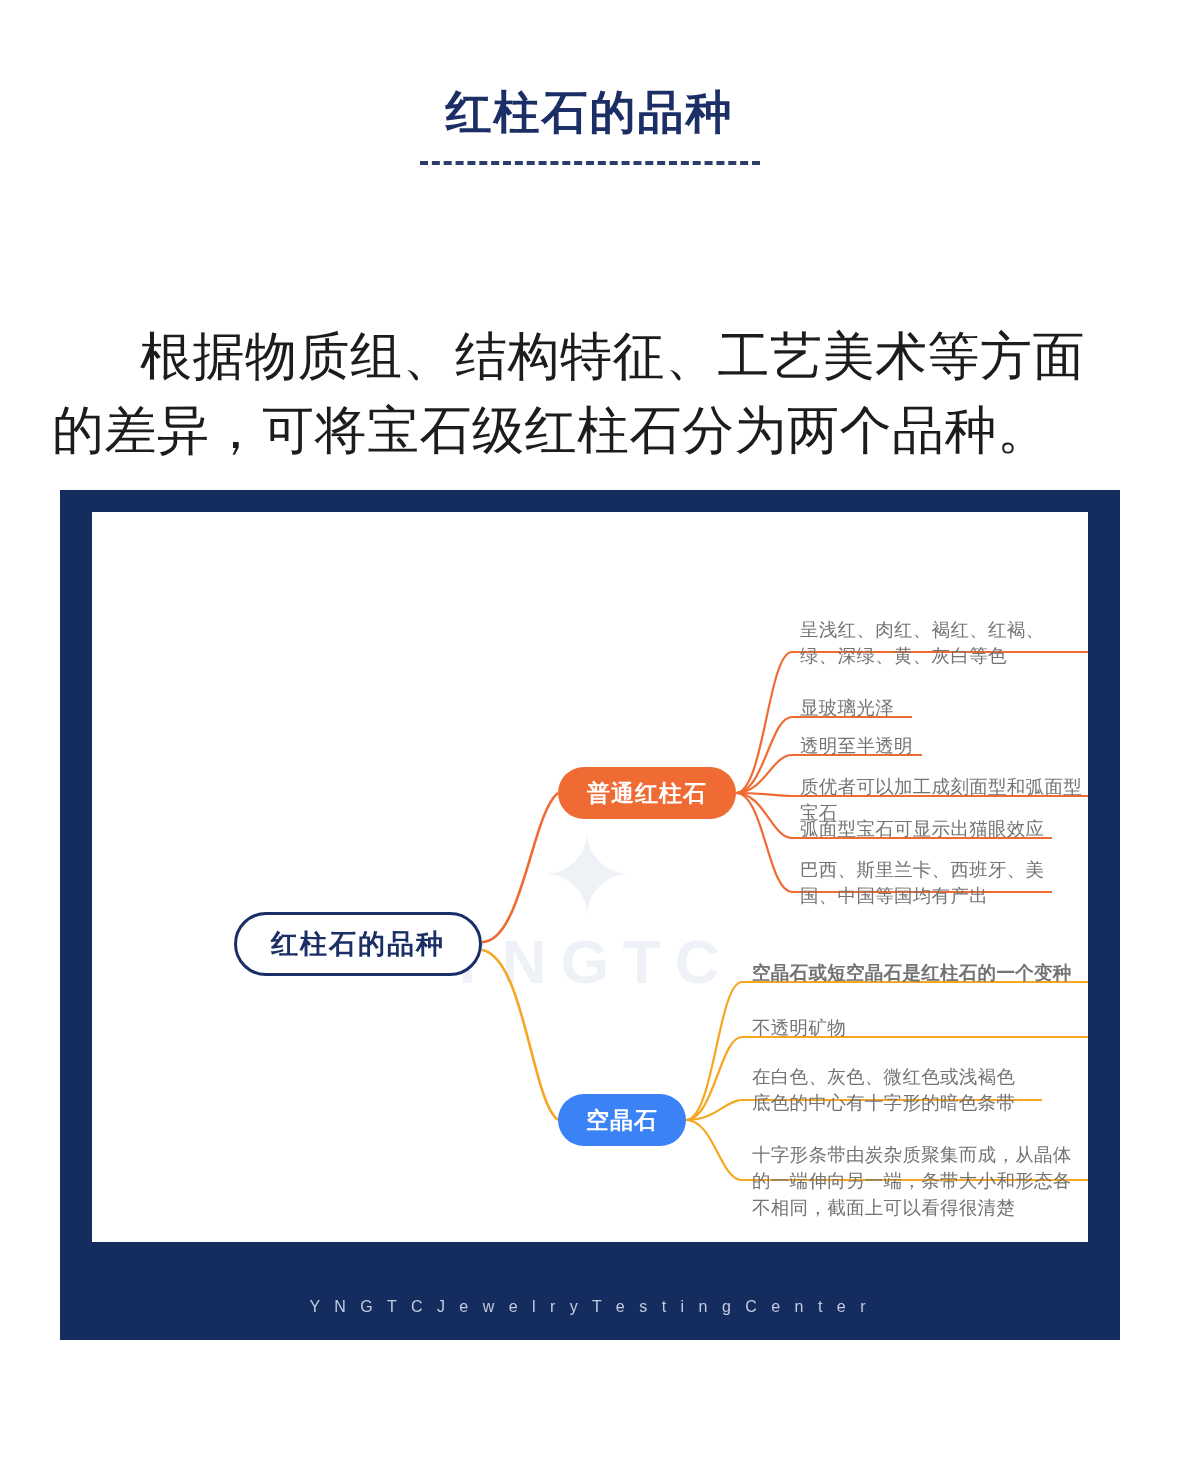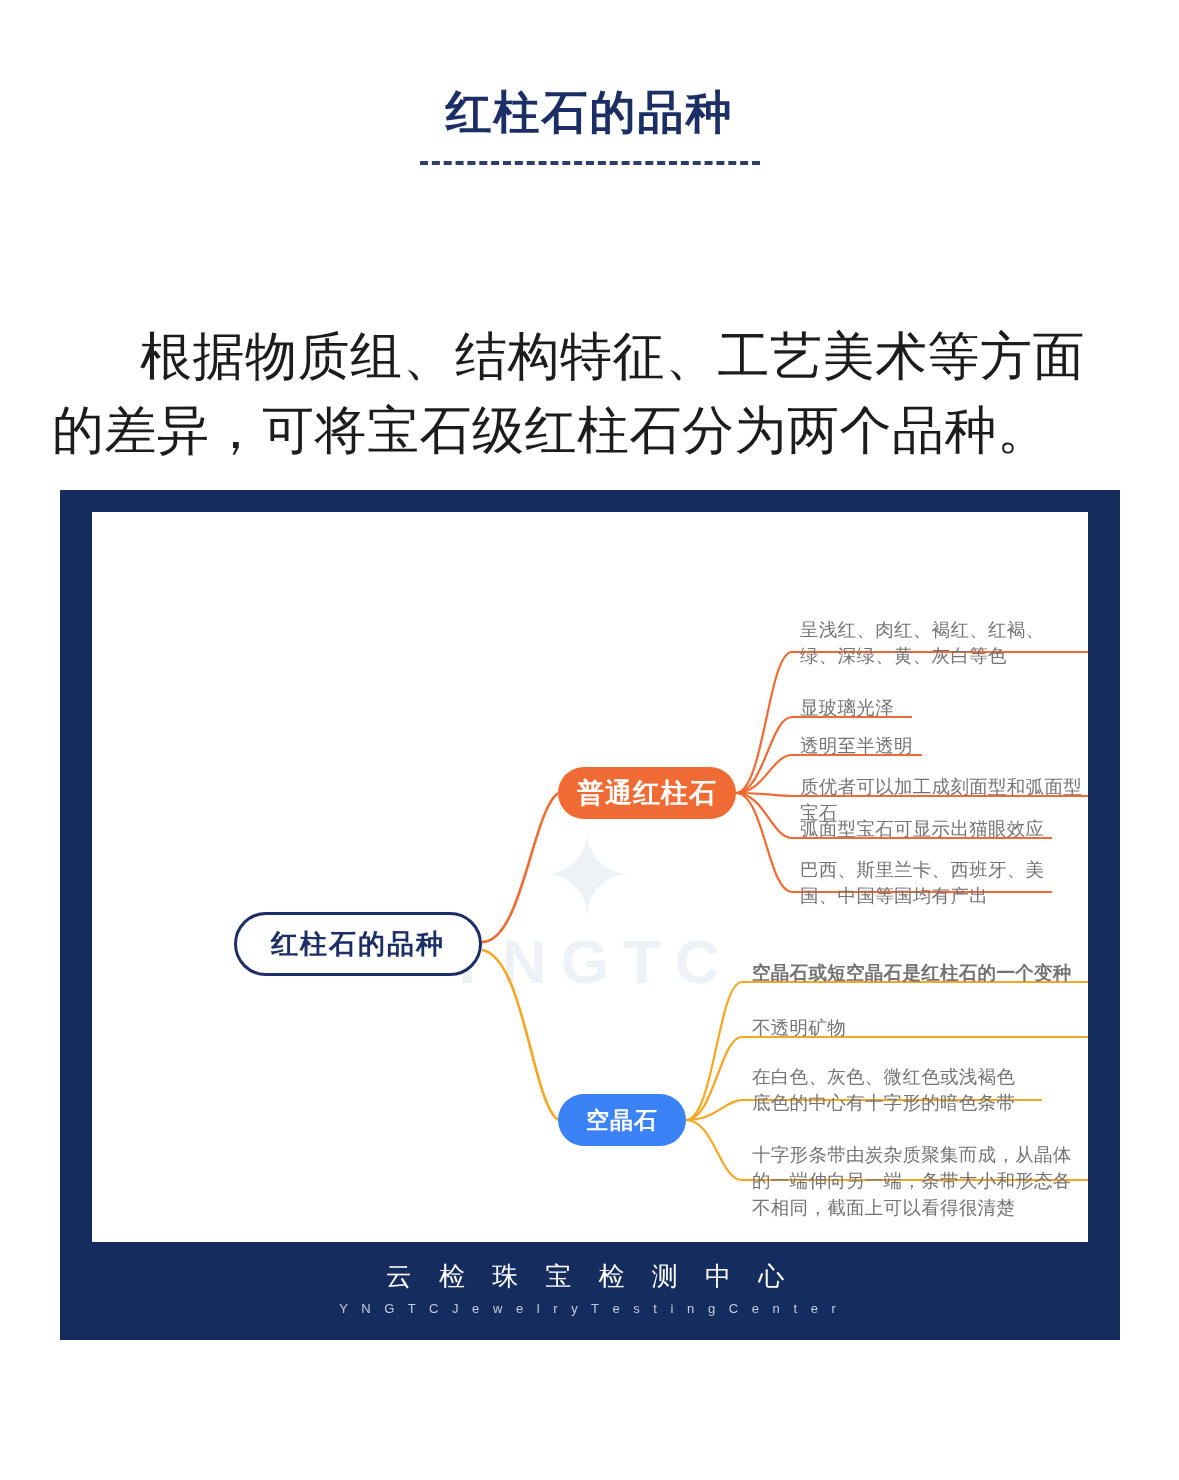--- a/index.html
+++ b/index.html
@@ -128,21 +128,21 @@
     background: #fff;
   }
   .node-branch1 {
     left: 466px;
     top: 255px;
     width: 178px;
     height: 52px;
     border-radius: 26px;
     background: #ef6b33;
     color: #ffffff;
-    font-size: 27px;
+    font-size: 23px;
     letter-spacing: 1px;
   }
   .node-branch2 {
     left: 466px;
     top: 582px;
     width: 128px;
     height: 52px;
     border-radius: 26px;
     background: #3b82f6;
     color: #ffffff;
@@ -166,21 +166,21 @@
     text-align: center;
   }
   .footer-cn {
     color: #ffffff;
     font-size: 26px;
     letter-spacing: 10px;
     font-weight: 500;
   }
   .footer-en {
     color: #c3ccdd;
-    font-size: 13px;
+    font-size: 16px;
     letter-spacing: 5px;
     margin-top: 7px;
   }
 </style>
 </head>
 <body>
 
 <div class="title-wrap">
   <h1 class="page-title">红柱石的品种</h1>
   <div class="title-rule"></div>
@@ -235,16 +235,15 @@
       <div class="leaf" style="left:660px; top:552px; width:300px; white-space:pre-line;">在白色、灰色、微红色或浅褐色
 底色的中心有十字形的暗色条带</div>
       <div class="leaf" style="left:660px; top:630px; width:320px; white-space:pre-line;">十字形条带由炭杂质聚集而成，从晶体
 的一端伸向另一端，条带大小和形态各
 不相同，截面上可以看得很清楚</div>
 
     </div>
   </div>
 
   <div class="footer">
-    <div class="footer-cn">云 检 珠 宝 检 测 中 心</div>
     <div class="footer-en">Y N G T C   J e w e l r y   T e s t i n g   C e n t e r</div>
   </div>
 </div>
 
 </body></html>

